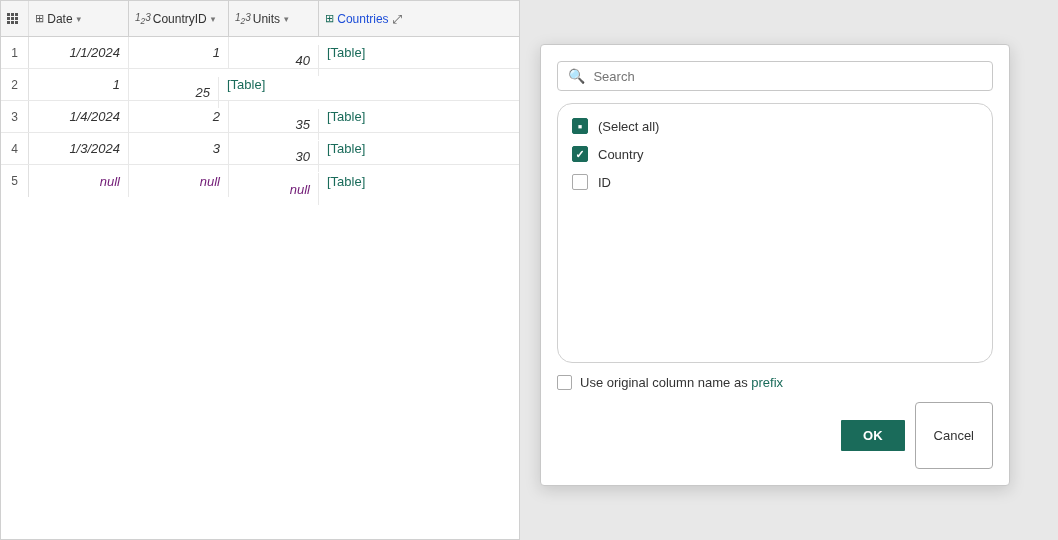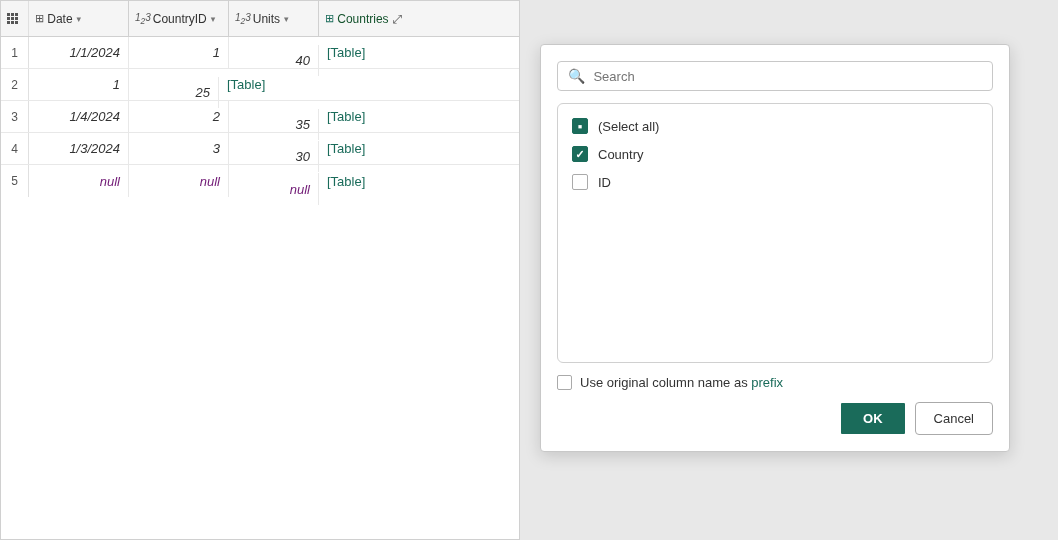--- a/index.html
+++ b/index.html
@@ -205,21 +205,21 @@
       background: transparent;
     }
 
     .search-icon {
       color: #888;
       font-size: 14px;
     }
 
     .checkbox-list {
       border: 1px solid #d0d0d0;
-      border-radius: 6px;
+      border-radius: 15px;
       padding: 8px 0;
       min-height: 260px;
       display: flex;
       flex-direction: column;
       gap: 0;
     }
 
     .checkbox-item {
       display: flex;
       align-items: center;
@@ -308,21 +308,21 @@
       font-size: 13px;
       font-weight: 600;
       cursor: pointer;
     }
 
     .btn-cancel {
       background: #fff;
       color: #333;
       border: 1.5px solid #aaa;
       border-radius: 4px;
-      padding: 8px 18px;
+      padding: 25px 18px;
       font-size: 13px;
       cursor: pointer;
     }
   </style>
 </head>
 <body>
 
 <div class="table-area">
 
   <div class="table-header">
@@ -349,21 +349,21 @@
       <span>CountryID</span>
       <span class="dropdown-arrow">▾</span>
     </div>
     <div class="col-header hdr-units">
       <span class="col-type-icon" style="font-size:10px;margin-right:2px;">1<sub>2</sub>3</span>
       <span>Units</span>
       <span class="dropdown-arrow">▾</span>
     </div>
     <div class="col-header hdr-countries active-col">
       <span class="col-icon" style="color:#1a6b5a;">⊞</span>
-      <span style="color:#14532d;">Countries</span>
+      <span style="color:#1d4ed8;">Countries</span>
       <span style="margin-left:4px;color:#555;font-size:12px;">⤢</span>
     </div>
   </div>
 
   <div class="table-body">
 
     <div class="table-row">
       <div class="table-cell cell-row-num">1</div>
       <div class="table-cell cell-date">1/1/2024</div>
       <div class="table-cell cell-countryid">1</div>

